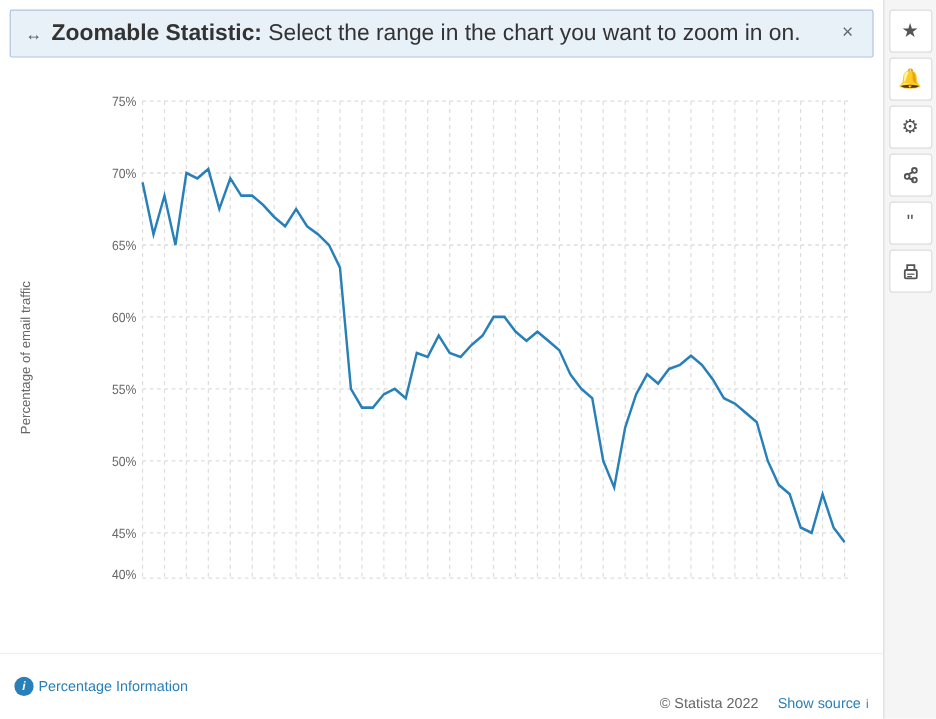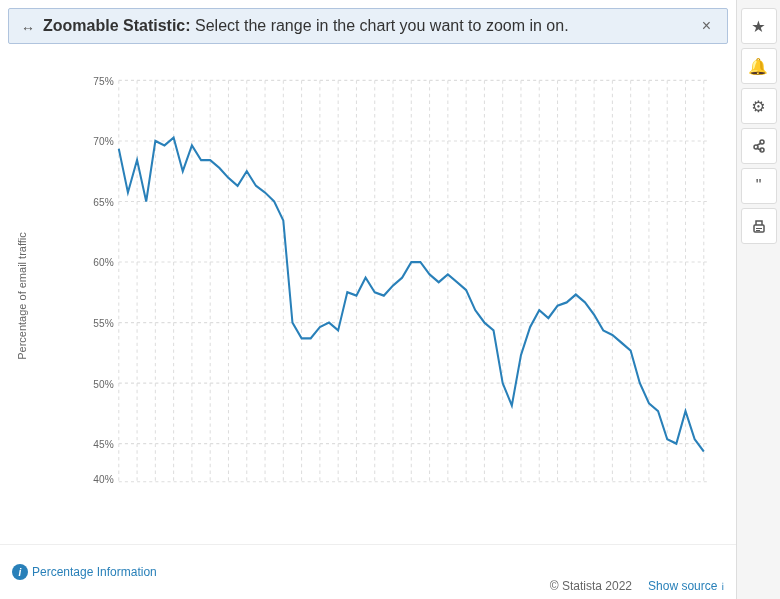--- a/index.html
+++ b/index.html
@@ -35,21 +35,21 @@
       margin: 8px 8px 4px 8px;
       border-radius: 2px;
     }
 
     .zoom-banner-icon {
       color: #555;
       font-size: 14px;
     }
 
     .zoom-banner-text {
-      font-size: 16px;
+      font-size: 19px;
       color: #333;
       flex: 1;
     }
 
     .zoom-banner-text strong {
       font-weight: bold;
     }
 
     .zoom-banner-close {
       color: #666;

